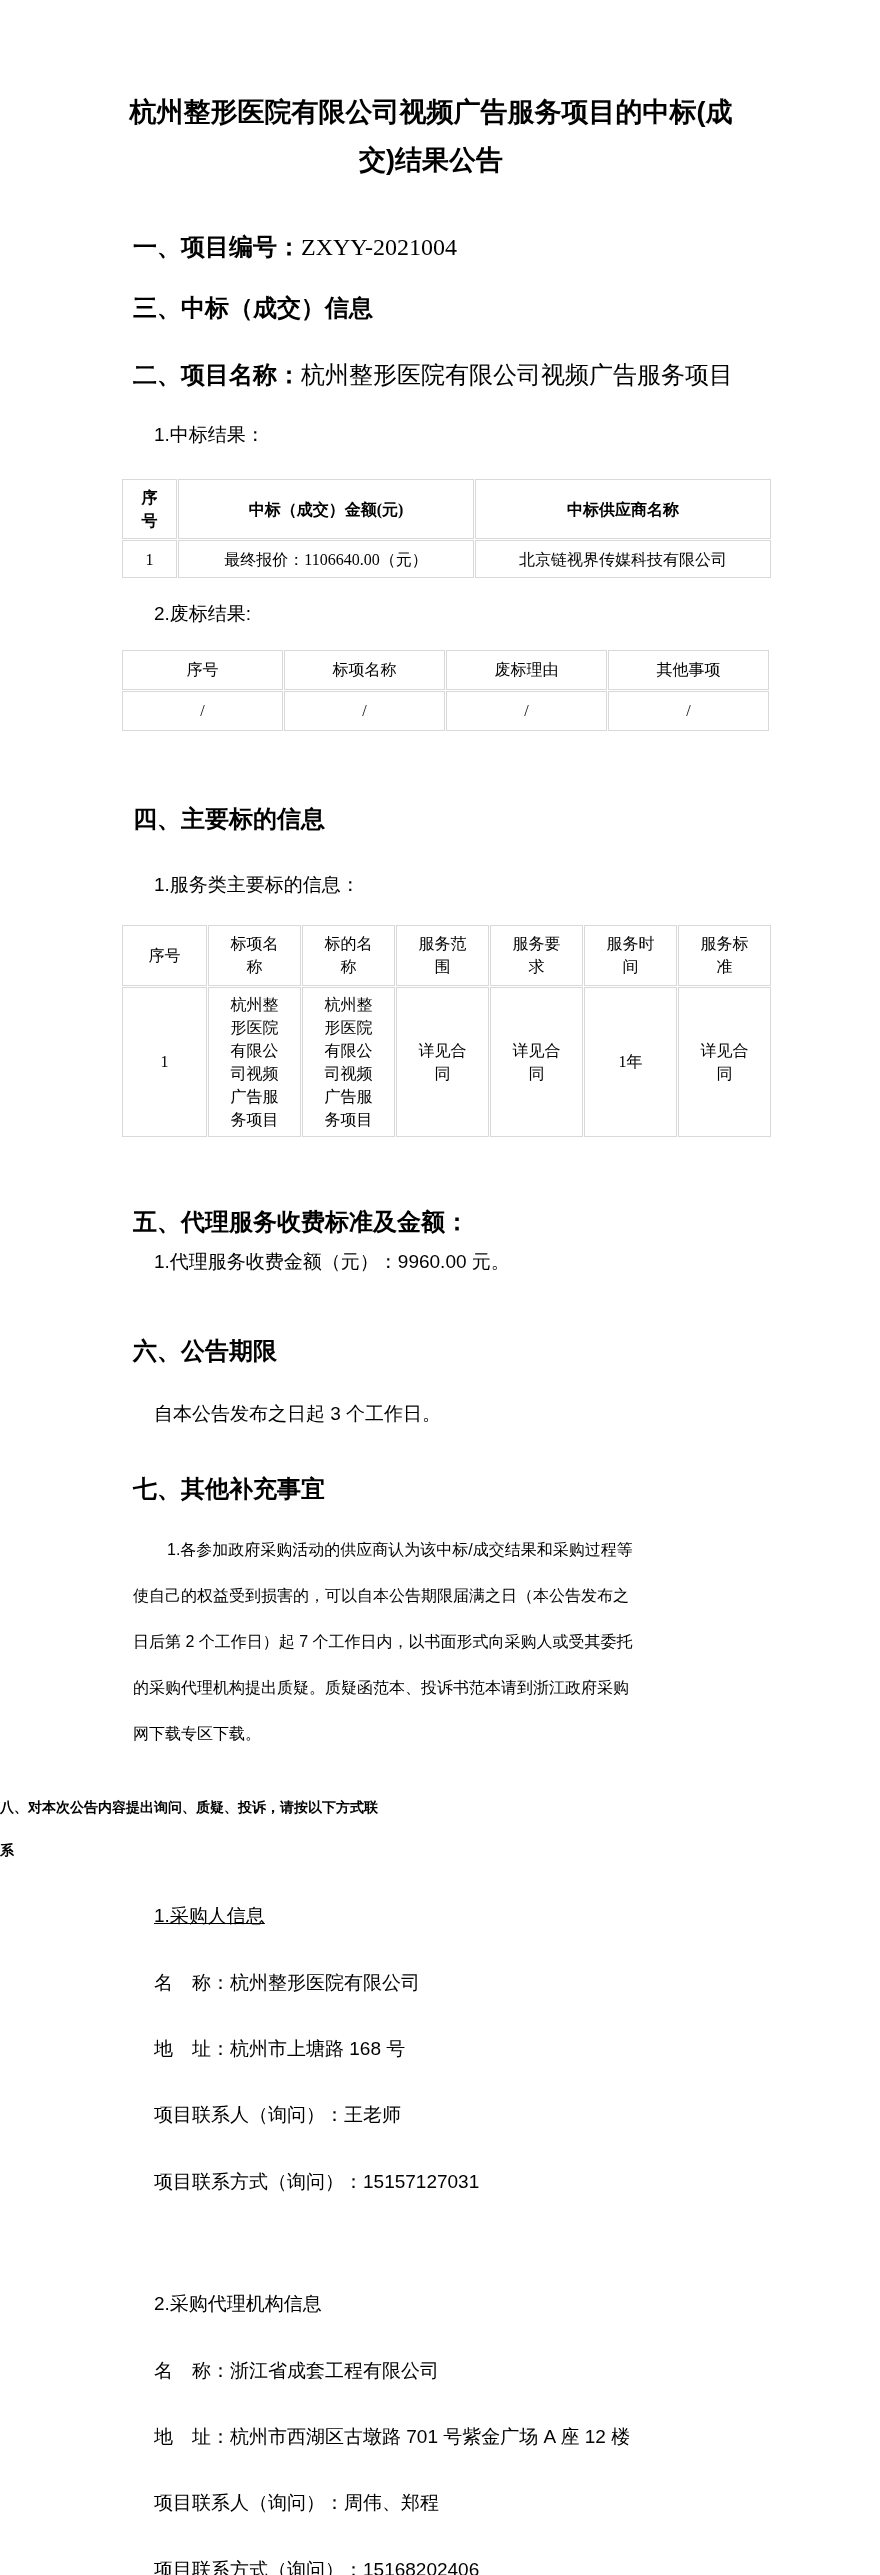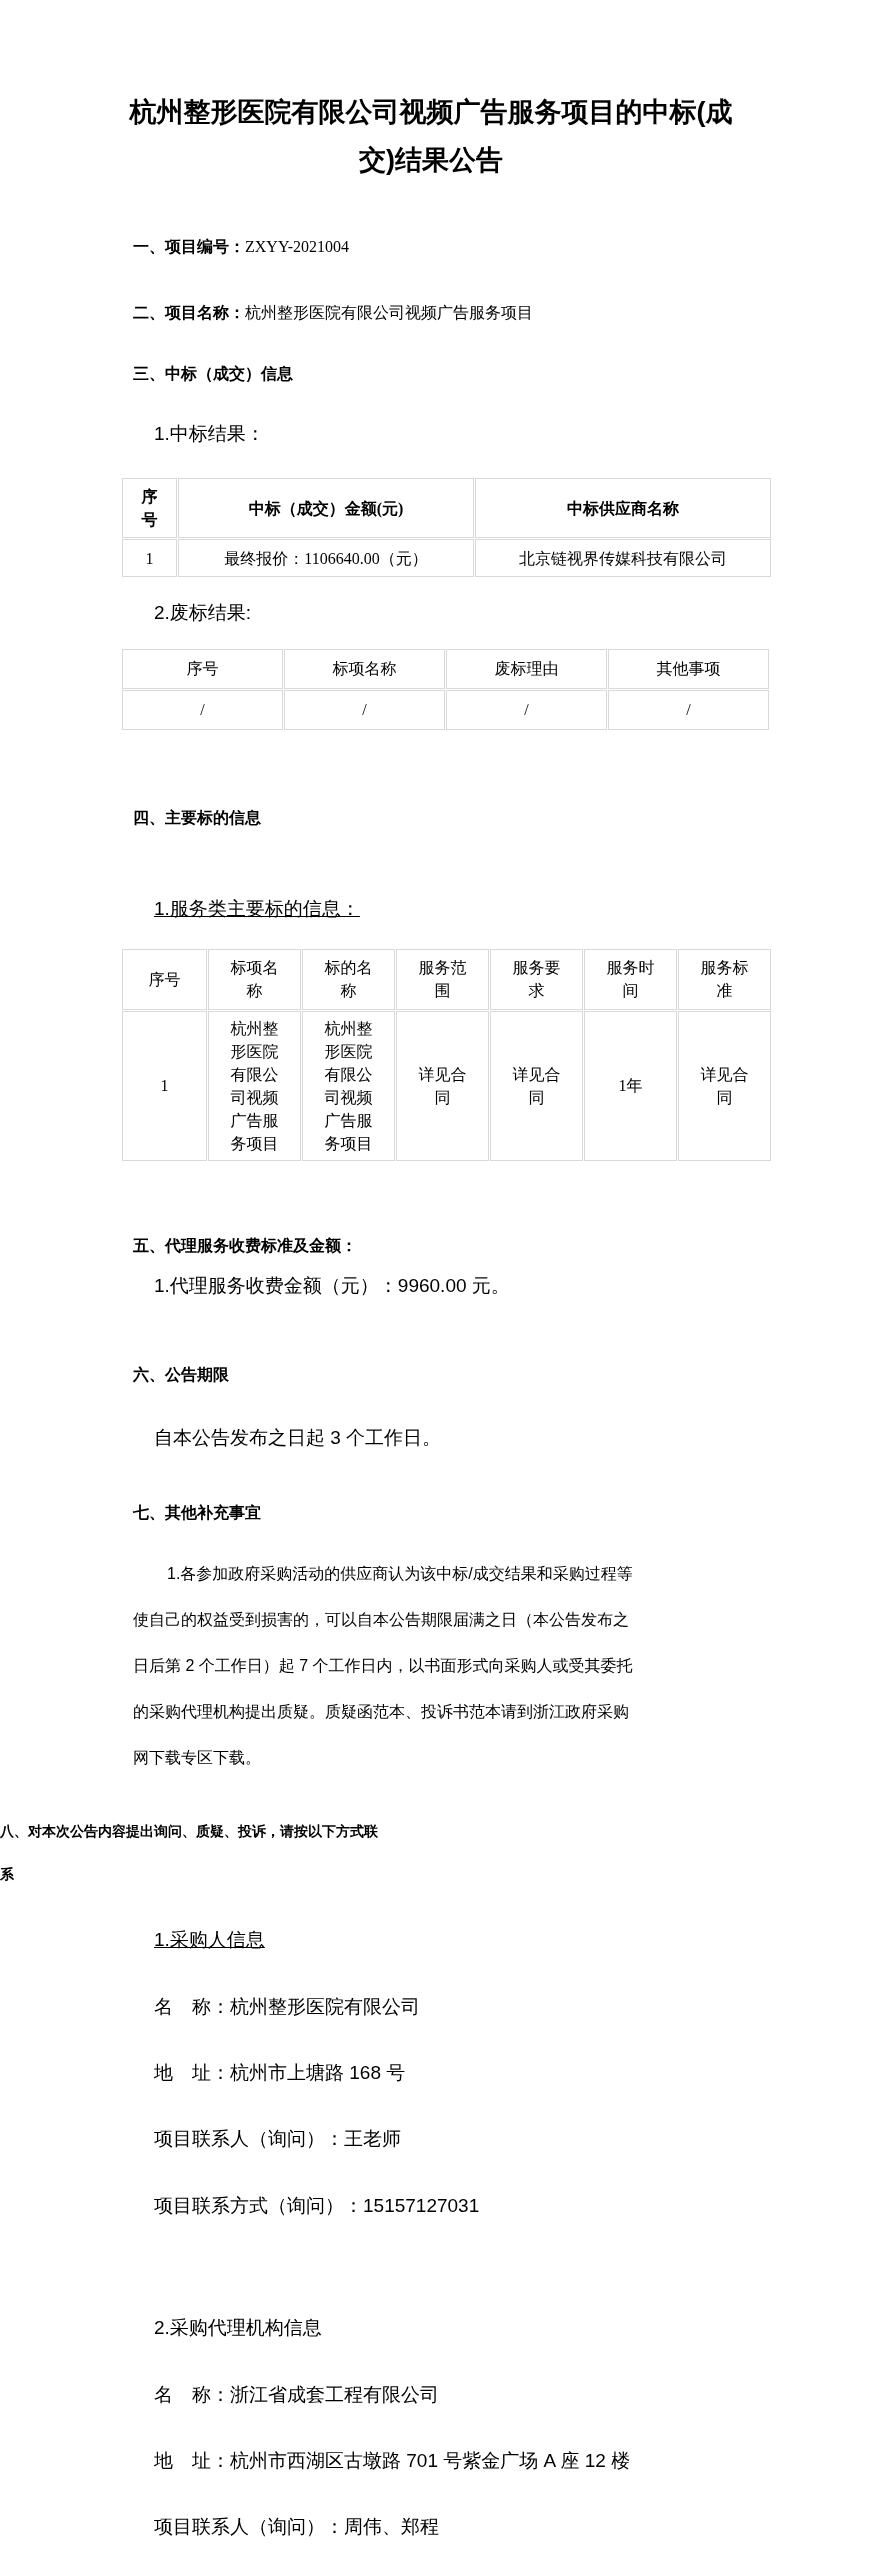--- a/index.html
+++ b/index.html
@@ -6,21 +6,21 @@
   html, body { width: 881px; background: #ffffff; }
   body { height: 2576px; overflow: hidden; color: #000; font-family: "Liberation Sans", sans-serif; }
   .doc { width: 862px; height: 2576px; padding-top: 88px; overflow: hidden; }
 
   .title {
     width: 618px; margin: 0 auto; text-align: center;
     font-size: 27px; font-weight: bold; line-height: 48px;
     white-space: pre-line;
   }
   .heading {
-    margin-left: 133px; font-size: 16px; font-weight: bold; line-height: 23.4px;
+    margin-left: 133px; font-size: 24px; font-weight: bold; line-height: 23.4px;
   }
   .heading .val-latin { font-weight: normal; font-family: "Liberation Serif", serif; }
   .heading .val-cn { font-weight: normal; }
   .sub {
     margin-left: 154px; font-size: 19px; font-weight: normal; line-height: 23.4px;
   }
   .bodyline { margin-left: 154px; font-size: 19px; line-height: 23.4px; }
   .para {
     margin-left: 133px; width: 634px; font-size: 16px; line-height: 46px;
     white-space: pre-line; text-indent: 34px;
@@ -52,21 +52,21 @@
   table.t3 td.data { padding: 5.3px 5.3px; }
 
   .mt-h1 { margin-top: 51px; }
   .mt-h2 { margin-top: 43px; }
   .mt-h3 { margin-top: 37px; }
   .mt-sub1 { margin-top: 37px; }
   .mt-t1 { margin-top: 31px; }
   .mt-sub2 { margin-top: 22.4px; }
   .mt-t2 { margin-top: 24px; }
   .mt-h4 { margin-top: 75px; }
-  .mt-sub3 { margin-top: 68px; text-decoration: underline; }
+  .mt-sub3 { margin-top: 43px; }
   .mt-t3 { margin-top: 27px; }
   .mt-h5 { margin-top: 72px; }
   .mt-fee { margin-top: 16px; }
   .mt-h6 { margin-top: 66px; }
   .mt-period { margin-top: 40px; }
   .mt-h7 { margin-top: 51px; }
   .mt-p7 { margin-top: 27px; }
   .mt-h8 { margin-top: 29px; }
   .mt-buyer { margin-top: 32px; text-decoration: underline; }
   .mt-line { margin-top: 43px; }
@@ -75,23 +75,23 @@
 </head>
 <body>
 
 <div class="doc">
 
   <h1 class="title">杭州整形医院有限公司视频广告服务项目的中标(成
 交)结果公告</h1>
 
   <p class="heading mt-h1"><span>一、项目编号：</span><span class="val-latin">ZXYY-2021004</span></p>
 
+  <p class="heading mt-h3">三、中标（成交）信息</p>
+
   <p class="heading mt-h2"><span>二、项目名称：</span><span class="val-cn">杭州整形医院有限公司视频广告服务项目</span></p>
-
-  <p class="heading mt-h3">三、中标（成交）信息</p>
 
   <p class="sub mt-sub1">1.中标结果：</p>
 
   <table class="t t1 mt-t1">
     <tbody>
         <tr>
       <td class="c1 hdr">序
 号</td>
       <td class="c2 hdr">中标（成交）金额(元)</td>
       <td class="c3 hdr">中标供应商名称</td>

